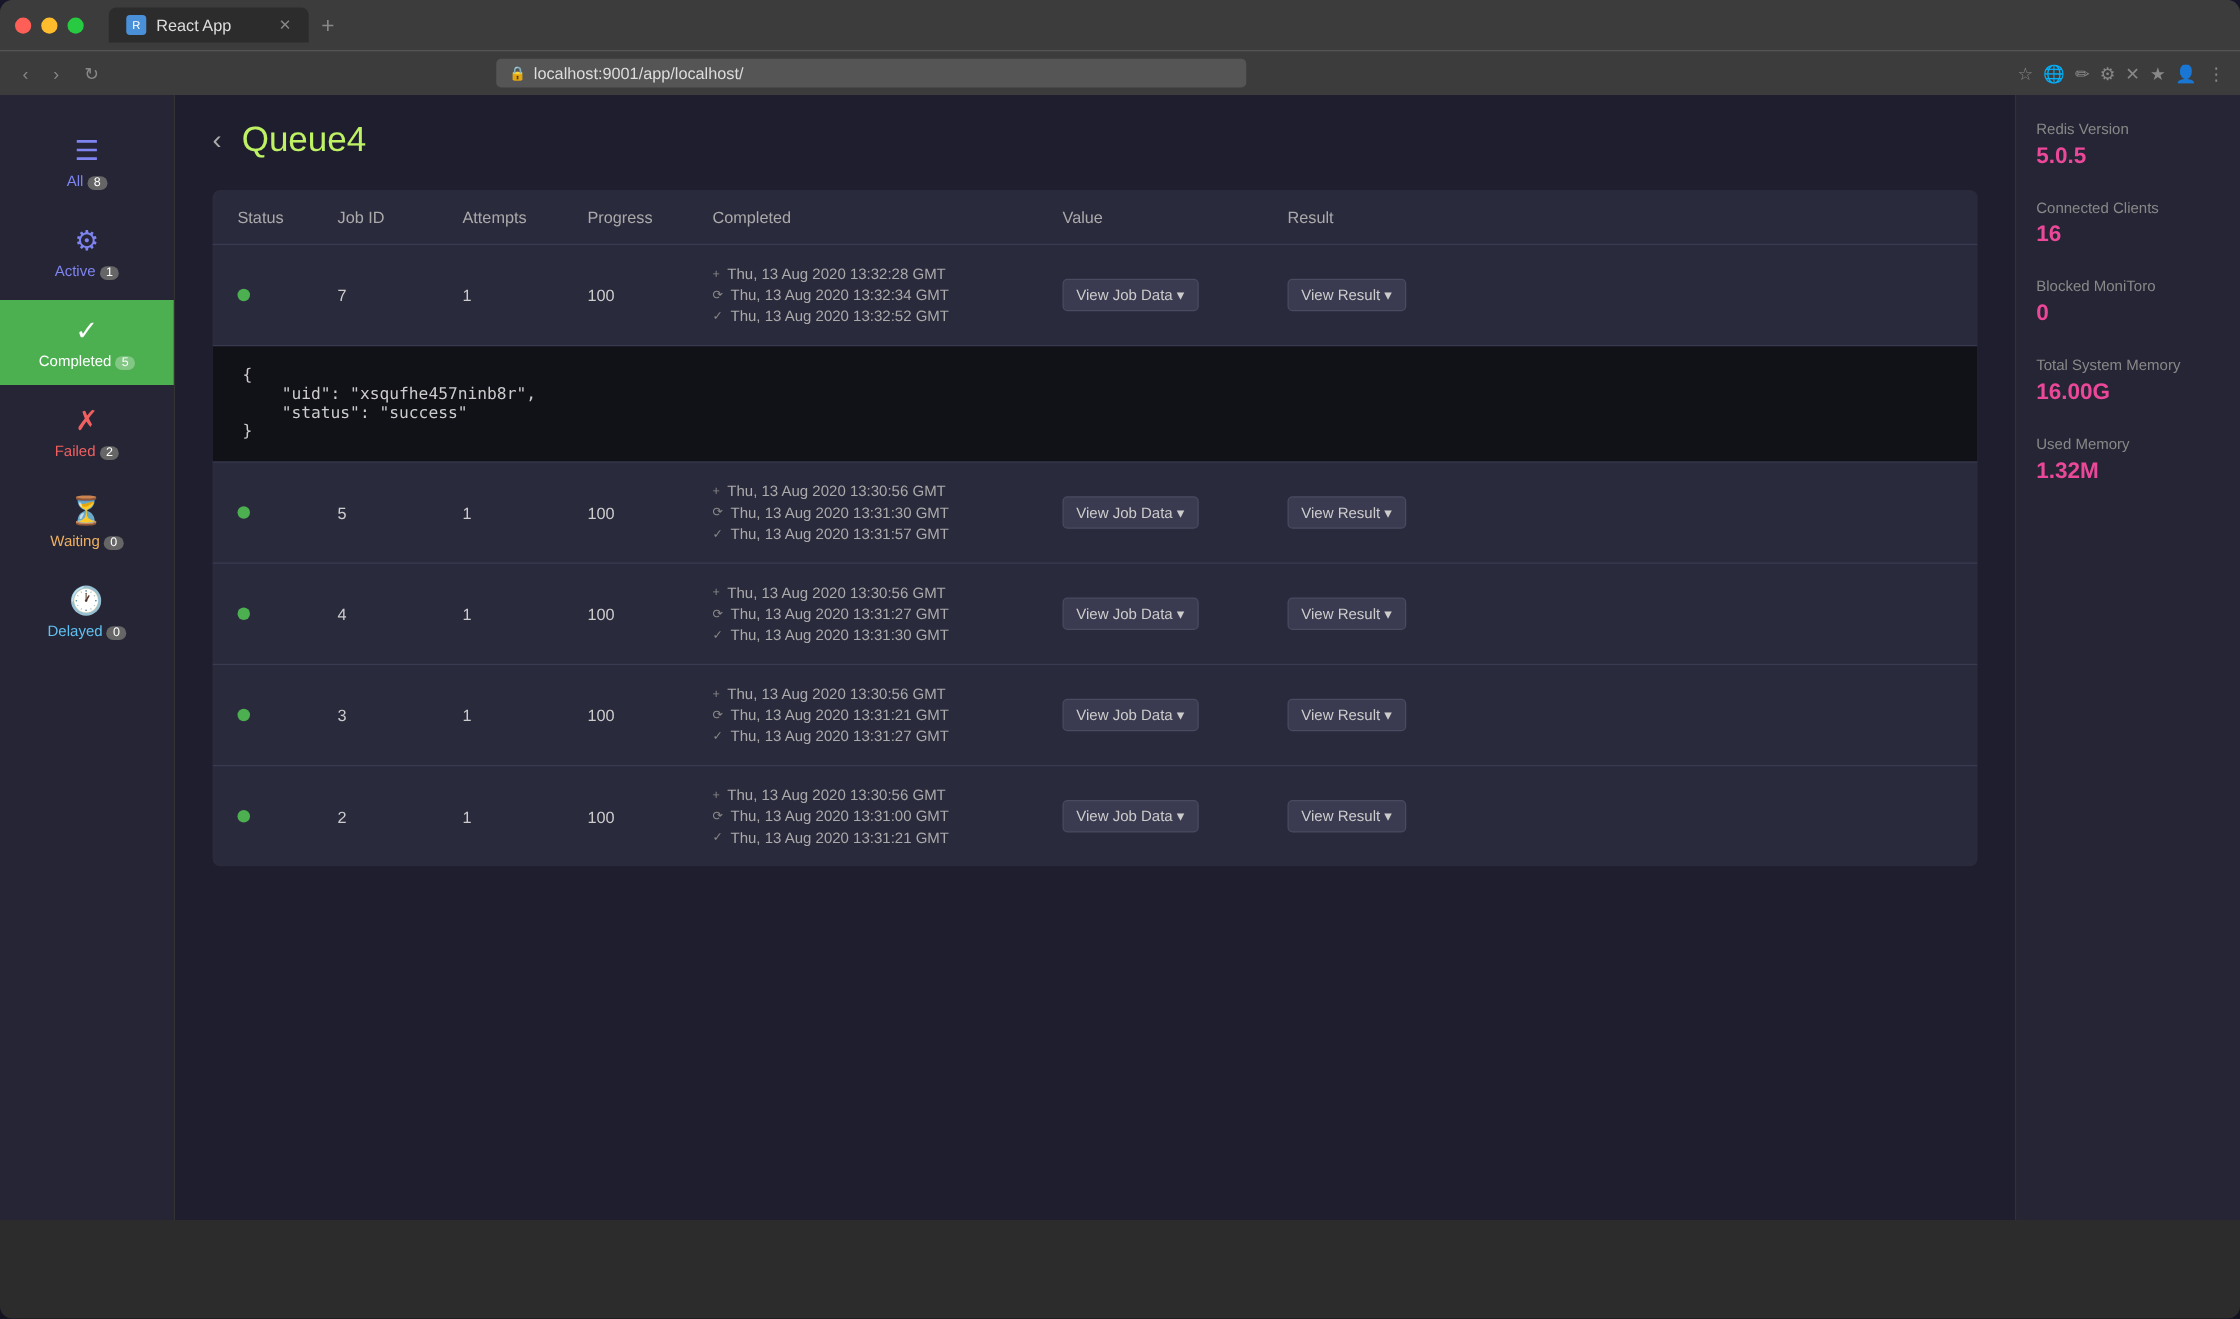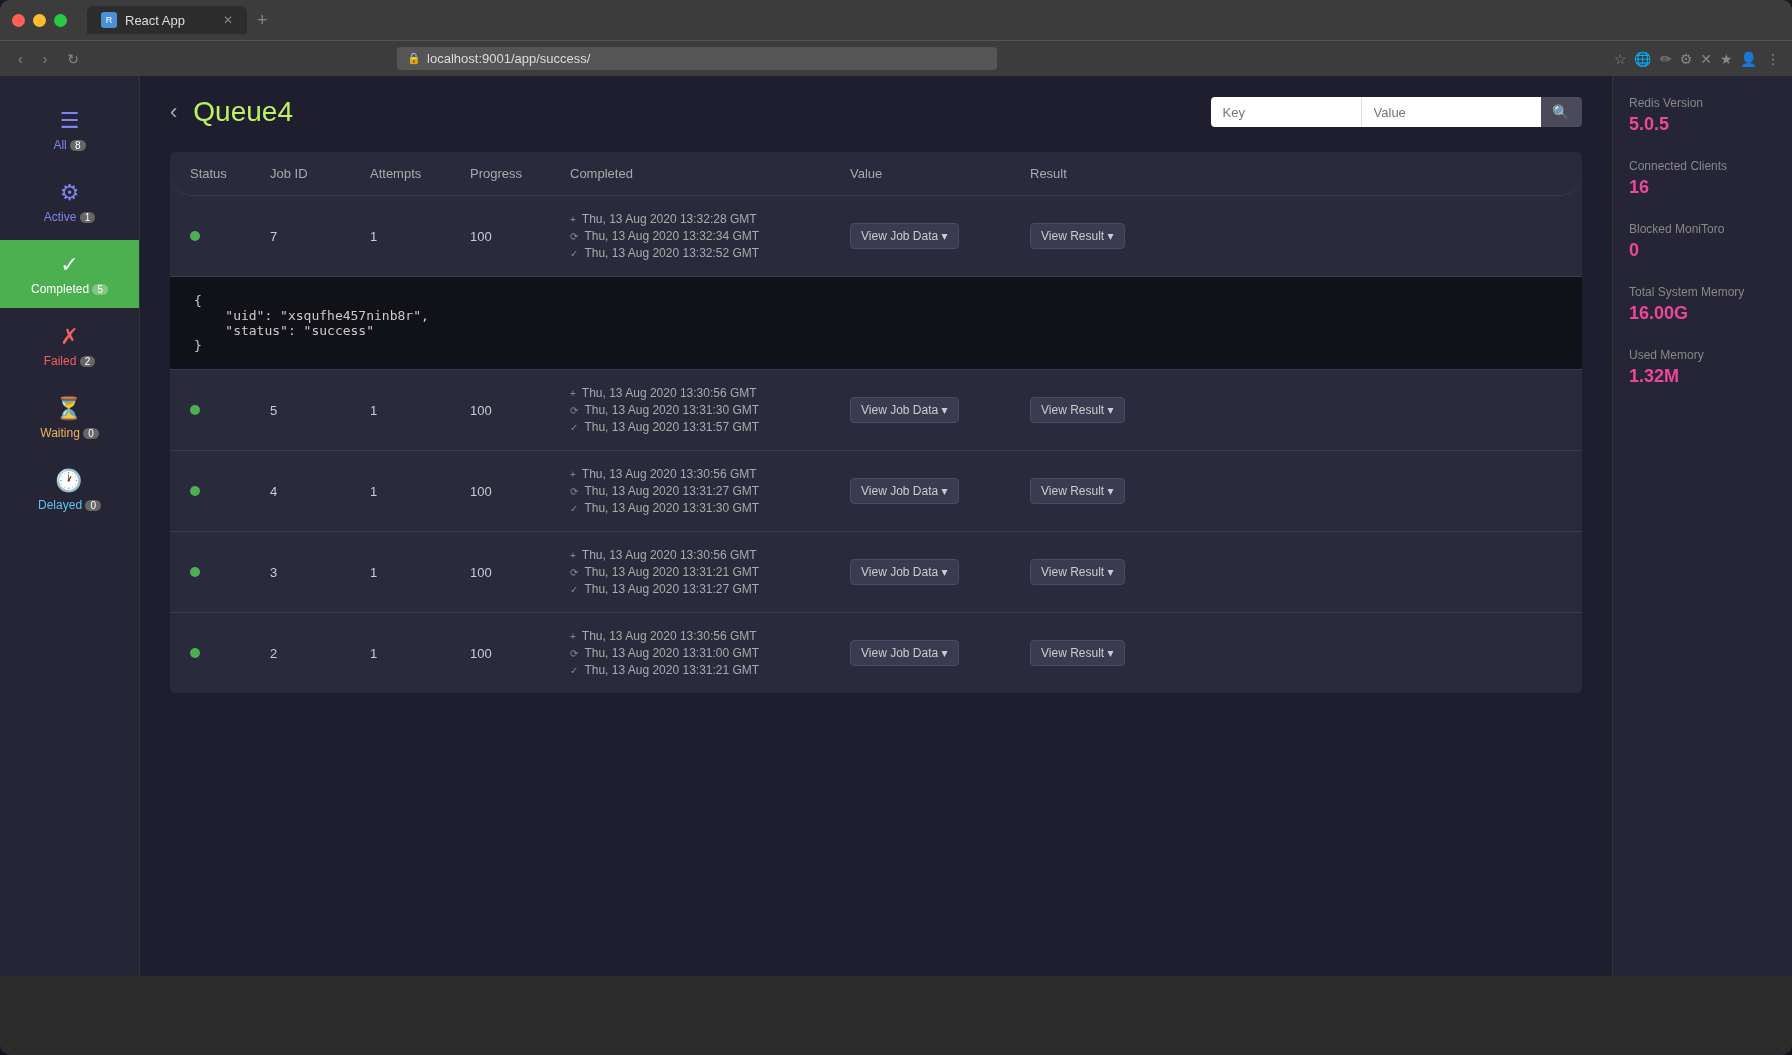--- a/index.html
+++ b/index.html
@@ -42,21 +42,21 @@
     .back-btn { color: #aaa; font-size: 22px; cursor: pointer; }
     .page-title { color: #bef264; font-size: 28px; font-weight: 300; }
     .search-bar { margin-left: auto; display: flex; gap: 0; }
     .search-input { background: white; border: none; padding: 7px 12px; font-size: 13px; color: #333; width: 150px; outline: none; }
     .search-input:first-child { border-radius: 4px 0 0 4px; }
     .search-input:nth-child(2) { border-radius: 0; border-left: 1px solid #ddd; width: 180px; }
     .search-btn { background: #4a4a5a; border: none; padding: 7px 12px; color: #ddd; cursor: pointer; border-radius: 0 4px 4px 0; font-size: 14px; }
 
     
     .table-container { background: #2a2a3d; border-radius: 6px; overflow: hidden; }
-    .table-header { display: grid; grid-template-columns: 80px 100px 100px 100px 280px 180px 180px; padding: 14px 20px; border-bottom: 1px solid #3a3a50; color: #aaa; font-size: 13px; border-radius: 22px; }
+    .table-header { display: grid; grid-template-columns: 80px 100px 100px 100px 280px 180px 180px; padding: 14px 20px; border-bottom: 1px solid #3a3a50; color: #aaa; font-size: 13px; }
     .table-row { border-bottom: 1px solid #3a3a50; }
     .table-row:last-child { border-bottom: none; }
     .row-main { display: grid; grid-template-columns: 80px 100px 100px 100px 280px 180px 180px; padding: 16px 20px; align-items: center; }
     .row-expanded { background: #111118; padding: 16px 24px; font-family: monospace; font-size: 13px; color: #ccc; border-top: 1px solid #3a3a50; }
     .status-dot { width: 10px; height: 10px; border-radius: 50%; background: #4caf50; display: inline-block; }
     .timestamps { display: flex; flex-direction: column; gap: 3px; font-size: 12px; color: #aaa; }
     .ts-line { display: flex; align-items: center; gap: 6px; }
     .ts-icon { font-size: 10px; color: #888; }
     .action-btn { background: #3a3a50; border: 1px solid #4a4a60; color: #ccc; padding: 5px 10px; border-radius: 4px; cursor: pointer; font-size: 12px; display: inline-flex; align-items: center; gap: 4px; }
     .data-cell { display: flex; align-items: center; }
@@ -95,21 +95,21 @@
       <div class="tab-new">+</div>
     </div>
   </div>
 
   <div class="address-bar">
     <span class="nav-btn">‹</span>
     <span class="nav-btn">›</span>
     <span class="nav-btn">↻</span>
     <div class="url-box">
       <span class="url-lock">🔒</span>
-      <span>localhost:9001/app/success/</span>
+      <span>localhost:9001/app/localhost/</span>
     </div>
     <div class="address-icons">
       <span>☆</span>
       <span>🌐</span>
       <span>✏</span>
       <span>⚙</span>
       <span>✕</span>
       <span>★</span>
       <span>👤</span>
       <span>⋮</span>
@@ -144,25 +144,20 @@
         <span class="sidebar-icon">🕐</span>
         <span>Delayed <span style="background:#666;color:white;border-radius:10px;padding:0 5px;font-size:10px;">0</span></span>
       </div>
     </div>
 
     <div class="content">
 
       <div class="page-header">
         <span class="back-btn">‹</span>
         <h1 class="page-title">Queue4</h1>
-        <div class="search-bar">
-          <input class="search-input" type="text" placeholder="Key" style="">
-          <input class="search-input" type="text" placeholder="Value" style="">
-          <button class="search-btn">🔍</button>
-        </div>
       </div>
 
       <div class="table-container">
         <div class="table-header">
           <span>Status</span>
           <span>Job ID</span>
           <span>Attempts</span>
           <span>Progress</span>
           <span>Completed</span>
           <span>Value</span>

